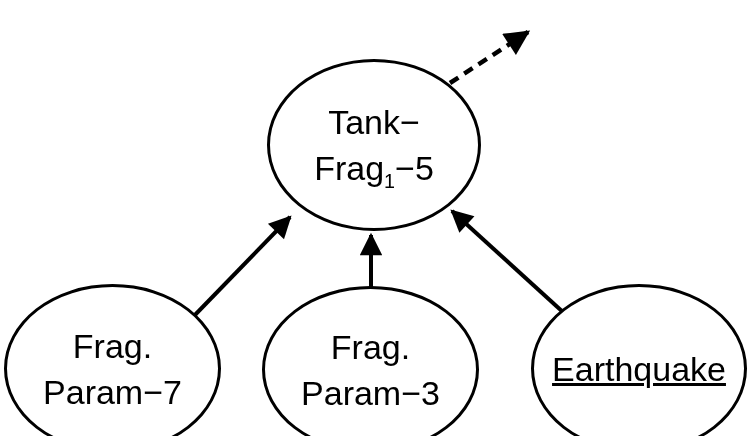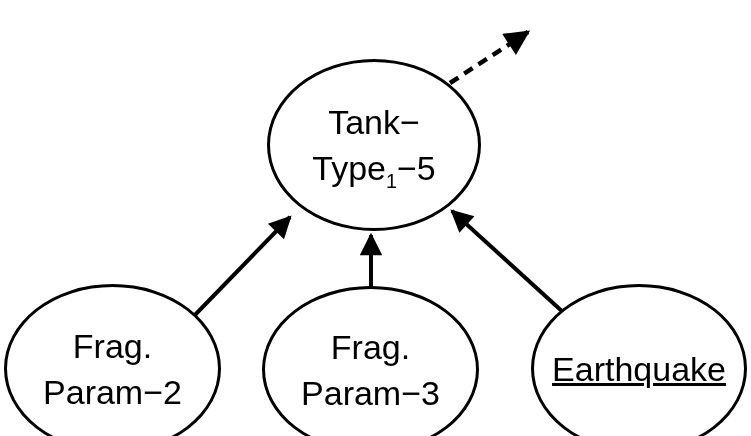--- a/index.html
+++ b/index.html
@@ -75,28 +75,28 @@
     <line x1="371" y1="267" x2="371" y2="214" stroke="#000000" stroke-width="4" marker-end="url(#arrowhead)"></line>
 
     <line x1="564" y1="292" x2="452" y2="190" stroke="#000000" stroke-width="4" marker-end="url(#arrowhead)"></line>
 
     <line x1="450" y1="62" x2="528" y2="11" stroke="#000000" stroke-width="4.5" stroke-dasharray="10 7" marker-end="url(#arrowhead)"></line>
   </svg>
 
   <div class="node node-tank">
     <div class="node-label">
       <span>Tank−</span><br>
-      <span>Type</span><sub>1</sub><span>−5</span>
+      <span>Frag</span><sub>1</sub><span>−5</span>
     </div>
   </div>
 
   <div class="node node-frag1">
     <div class="node-label">
       <span>Frag.</span><br>
-      <span>Param−2</span>
+      <span>Param−7</span>
     </div>
   </div>
 
   <div class="node node-frag2">
     <div class="node-label">
       <span>Frag.</span><br>
       <span>Param−3</span>
     </div>
   </div>
 

